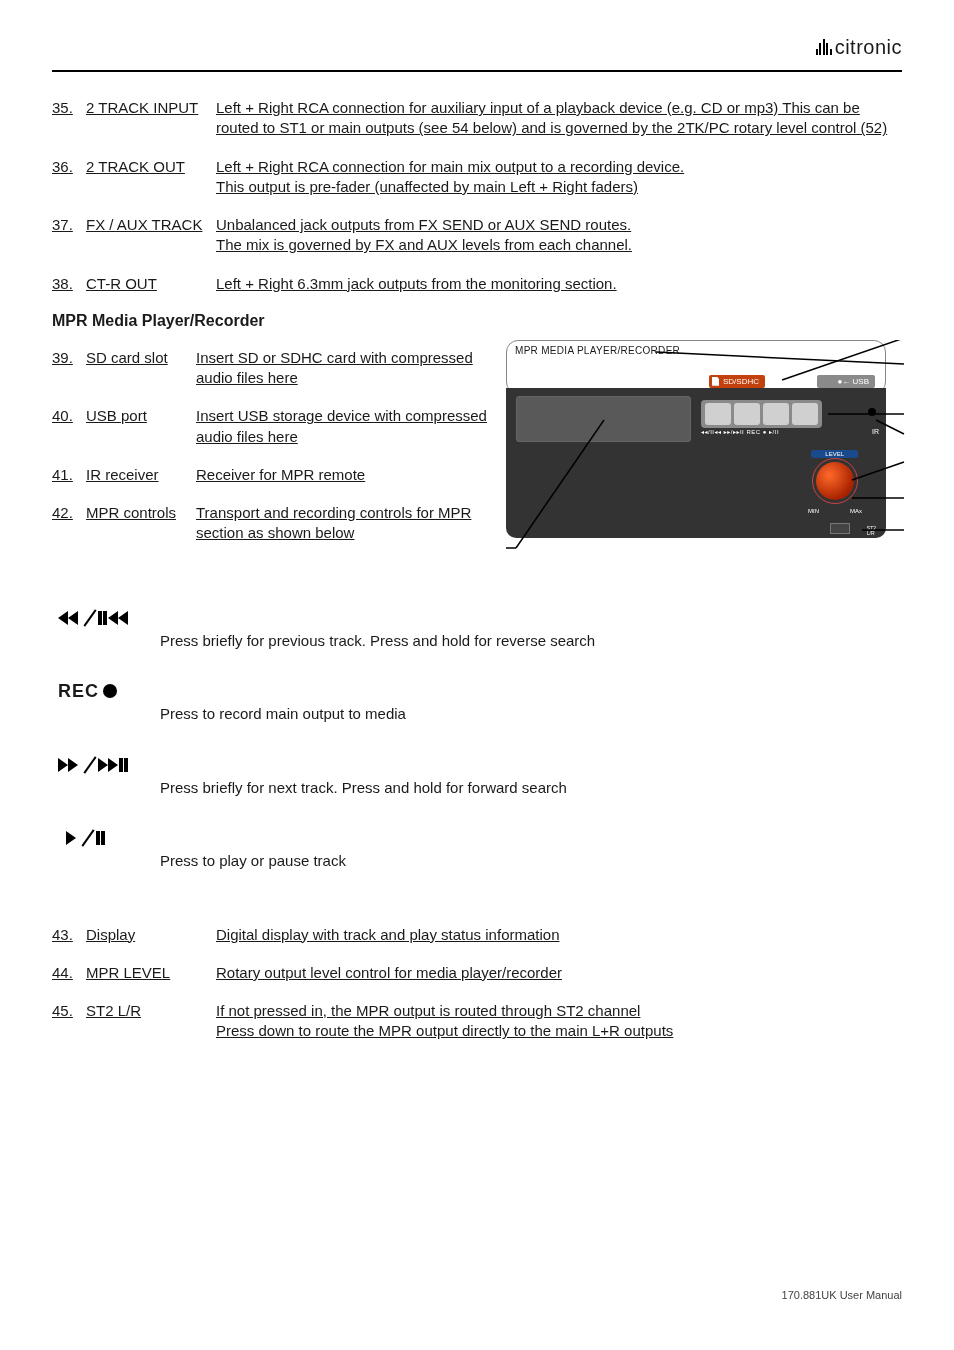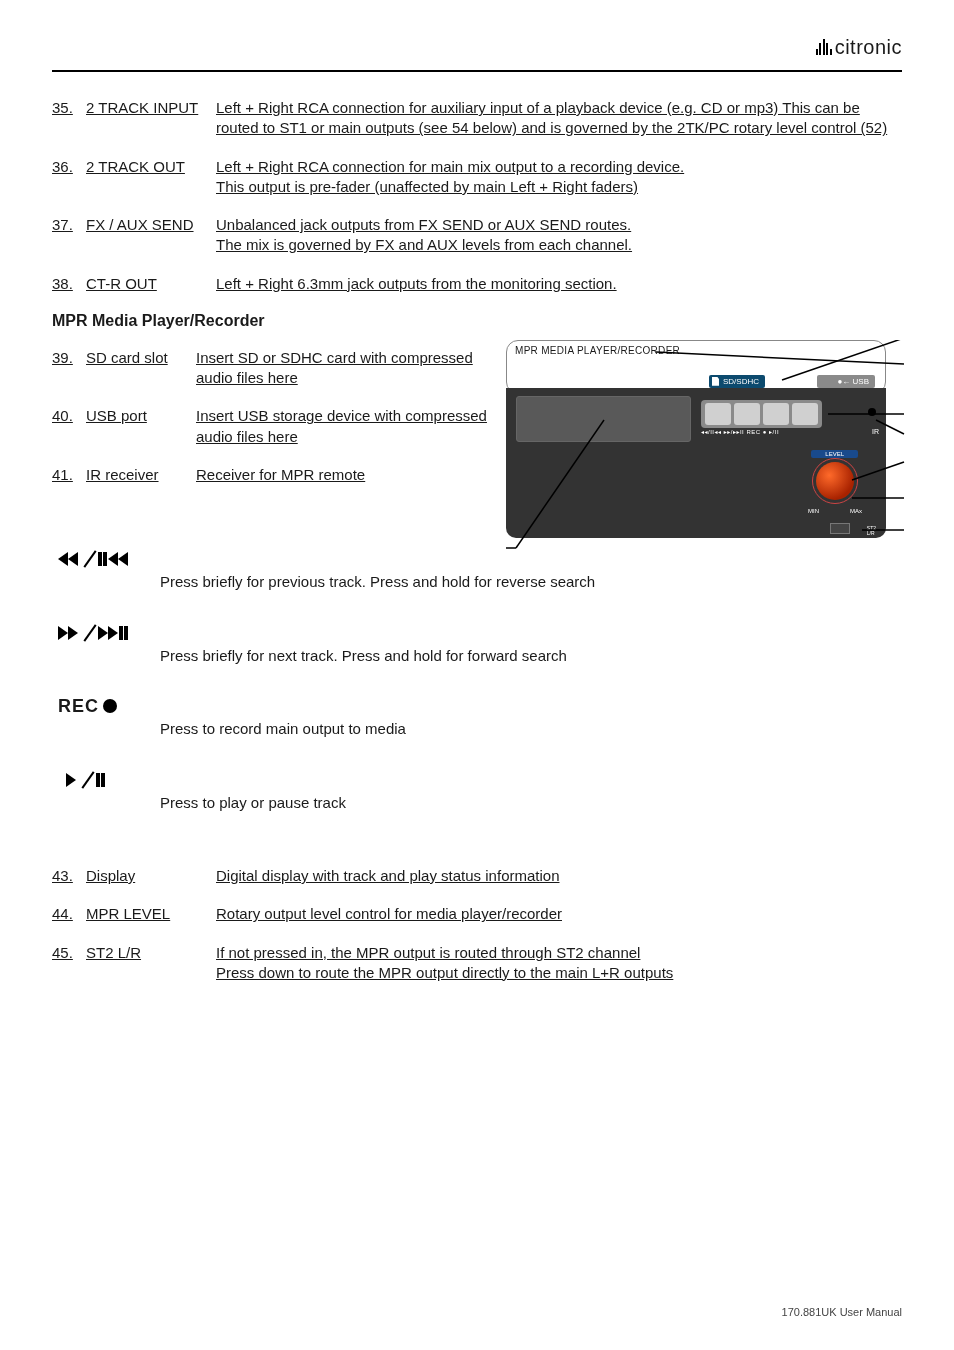--- a/index.html
+++ b/index.html
@@ -24,21 +24,21 @@
   .item .num { width:34px; flex-shrink:0;}
   .item .label { width:130px; flex-shrink:0;}
   .item .desc { flex:1;}
   h2.section { font-family: Verdana, sans-serif; font-size:16px; font-weight:bold; margin-top:18px; margin-bottom:18px;}
   .two-col-wrap { position:relative; }
   .left-col { width:440px;}
   .left-col .item .label { width:110px;}
   .diagram { position:absolute; top:-8px; left:454px; width:450px;}
   .panel-box { border:1px solid #888; border-radius:12px; background:#fff; width:380px; height:54px; position:relative; padding:4px 8px; font-size:9px; font-family:Arial;}
   .panel-box .title { font-size:10px; letter-spacing:0.3px;}
-  .sd-badge { position:absolute; right:120px; bottom:5px; background:#0c4a6e; color:#fff; font-size:8px; padding:2px 6px 2px 14px; border-radius:2px;}
+  .sd-badge { position:absolute; right:120px; bottom:5px; background:#c2410c; color:#fff; font-size:8px; padding:2px 6px 2px 14px; border-radius:2px;}
   .sd-icon { position:absolute; left:3px; top:2px; width:7px; height:9px; background:#fff; clip-path: polygon(0 0, 75% 0, 100% 25%, 100% 100%, 0 100%);}
   .usb-badge { position:absolute; right:10px; bottom:5px; background:#8a8a8a; color:#fff; font-size:8px; padding:2px 6px 2px 20px; border-radius:2px;}
   .panel-lower { background:#333; border-radius:0 0 10px 10px; width:380px; height:150px; margin-top:-6px; position:relative;}
   .lcd { position:absolute; left:10px; top:8px; width:175px; height:46px; background:#595959; border-radius:3px; border:1px solid #666;}
   .btn-group { position:absolute; left:195px; top:12px; background:#8a8a8a; border-radius:4px; padding:3px 4px; display:flex; gap:3px;}
   .btn-group .btn { width:26px; height:22px; background:#d0d0d0; border-radius:3px;}
   .btn-labels { position:absolute; left:195px; top:40px; color:#fff; font-size:6px; letter-spacing:0.5px; display:flex; gap:6px; font-family:Arial;}
   .ir-hole { position:absolute; right:10px; top:20px; width:8px; height:8px; background:#000; border-radius:50%;}
   .ir-lbl { position:absolute; right:7px; top:40px; color:#fff; font-size:7px; font-family:Arial;}
   .knob { position:absolute; right:32px; bottom:38px; width:38px; height:38px; border-radius:50%; background: radial-gradient(circle at 35% 35%, #ff6a2a, #a82200 70%);}
@@ -56,21 +56,21 @@
   .trans-desc { flex:1;margin-top:46px;}
   .tri { display:inline-block; width:0; height:0; }
   .lft { border-top:7px solid transparent; border-bottom:7px solid transparent; border-right:10px solid #000;}
   .rgt { border-top:7px solid transparent; border-bottom:7px solid transparent; border-left:10px solid #000;}
   .bar { display:inline-block; width:4px; height:14px; background:#000; vertical-align:middle;}
   .dot { display:inline-block; width:14px; height:14px; background:#000; border-radius:50%; vertical-align:middle;}
   .rec-txt { font-family: Arial; font-weight:bold; font-size:18px; letter-spacing:1px;}
   .gap1{margin-right:1px;} .gap2{margin-right:4px;}
   .slash { display:inline-block; width:20px; height:2px; background:#000; transform:rotate(-55deg); margin:0 -2px;}
 
-  .footer { position:absolute; bottom:32px; right:52px; font-size:11px; color:#444;}
+  .footer { position:absolute; bottom:49px; right:52px; font-size:11px; color:#444;}
 </style>
 </head>
 <body>
 
 <div class="header-row">
   <div class="logo">
     <span class="logo-bars">
       <span class="b1"></span>
         <span class="b2"></span>
         <span class="b3"></span>
@@ -89,21 +89,21 @@
     <div class="desc">Left + Right RCA connection for auxiliary input of a playback device (e.g. CD or mp3) This can be routed to ST1 or main outputs (see 54 below) and is governed by the 2TK/PC rotary level control (52)</div>
   </div>
   <div class="item">
     <div class="num">36.</div>
     <div class="label">2 TRACK OUT</div>
     <div class="desc" style="white-space:pre-line">Left + Right RCA connection for main mix output to a recording device.
 This output is pre-fader (unaffected by main Left + Right faders)</div>
   </div>
   <div class="item">
     <div class="num">37.</div>
-    <div class="label">FX / AUX SEND</div>
+    <div class="label">FX / AUX TRACK</div>
     <div class="desc" style="white-space:pre-line">Unbalanced jack outputs from FX SEND or AUX SEND routes.
 The mix is governed by FX and AUX levels from each channel.</div>
   </div>
   <div class="item">
     <div class="num">38.</div>
     <div class="label">CT-R OUT</div>
     <div class="desc">Left + Right 6.3mm jack outputs from the monitoring section.</div>
   </div>
 </div>
 
@@ -118,20 +118,25 @@
     </div>
     <div class="item">
       <div class="num">40.</div>
       <div class="label">USB port</div>
       <div class="desc">Insert USB storage device with compressed audio files here</div>
     </div>
     <div class="item">
       <div class="num">41.</div>
       <div class="label">IR receiver</div>
       <div class="desc">Receiver for MPR remote</div>
+    </div>
+    <div class="item">
+      <div class="num">42.</div>
+      <div class="label">MPR controls</div>
+      <div class="desc">Transport and recording controls for MPR section as shown below</div>
     </div>
   </div>
 
   <div class="diagram">
     <div class="panel-box">
       <span class="title">MPR MEDIA PLAYER/RECORDER</span>
       <span class="sd-badge"><span class="sd-icon"></span><span>SD/SDHC</span></span>
       <span class="usb-badge">●←&nbsp;<span>USB</span></span>
     </div>
     <div class="panel-lower">
@@ -178,37 +183,37 @@
         <span class="slash"></span>
         <span class="bar gap1"></span>
         <span class="bar gap1"></span>
         <span class="tri lft"></span>
         <span class="tri lft"></span>
     </div>
     <div class="trans-desc">Press briefly for previous track. Press and hold for reverse search</div>
   </div>
   <div class="trans-row">
     <div class="trans-icon">
+      <span class="rec-txt">REC</span>&nbsp;<span class="dot"></span>
+    </div>
+    <div class="trans-desc">Press to record main output to media</div>
+  </div>
+  <div class="trans-row">
+    <div class="trans-icon">
       <span class="tri rgt"></span>
         <span class="tri rgt gap2"></span>
         <span class="slash"></span>
         <span class="tri rgt"></span>
         <span class="tri rgt gap1"></span>
         <span class="bar gap1"></span>
         <span class="bar"></span>
     </div>
     <div class="trans-desc">Press briefly for next track. Press and hold for forward search</div>
   </div>
   <div class="trans-row">
-    <div class="trans-icon">
-      <span class="rec-txt">REC</span>&nbsp;<span class="dot"></span>
-    </div>
-    <div class="trans-desc">Press to record main output to media</div>
-  </div>
-  <div class="trans-row">
     <div class="trans-icon" style="padding-left:14px;">
       <span class="tri rgt gap2"></span>
         <span class="slash"></span>
         <span class="bar gap1"></span>
         <span class="bar"></span>
     </div>
     <div class="trans-desc">Press to play or pause track</div>
   </div>
 </div>
 

